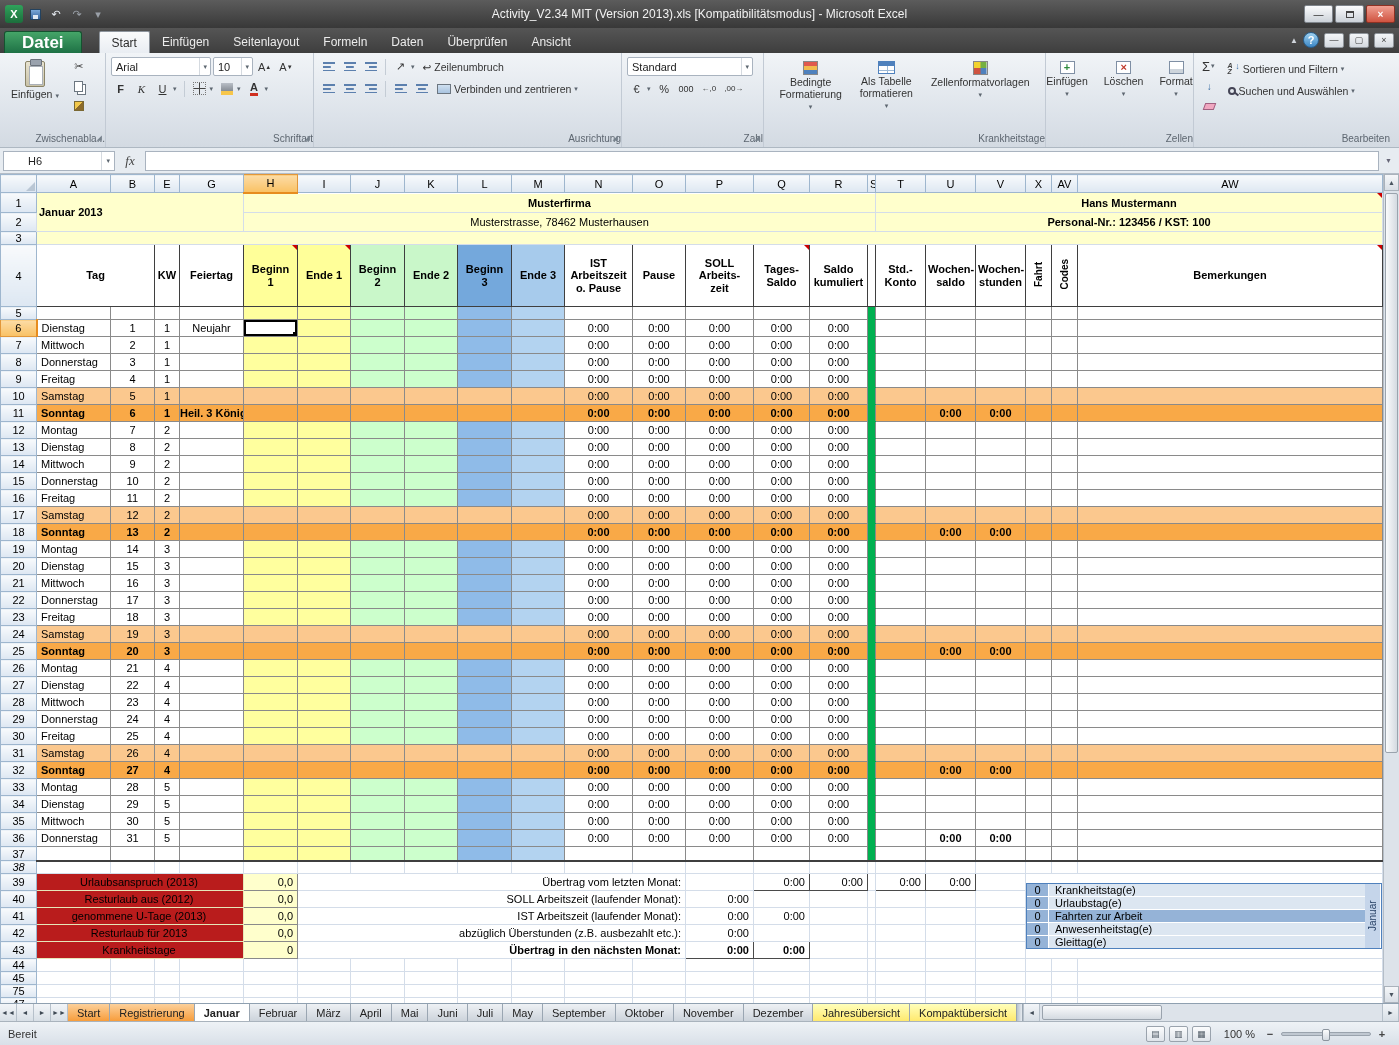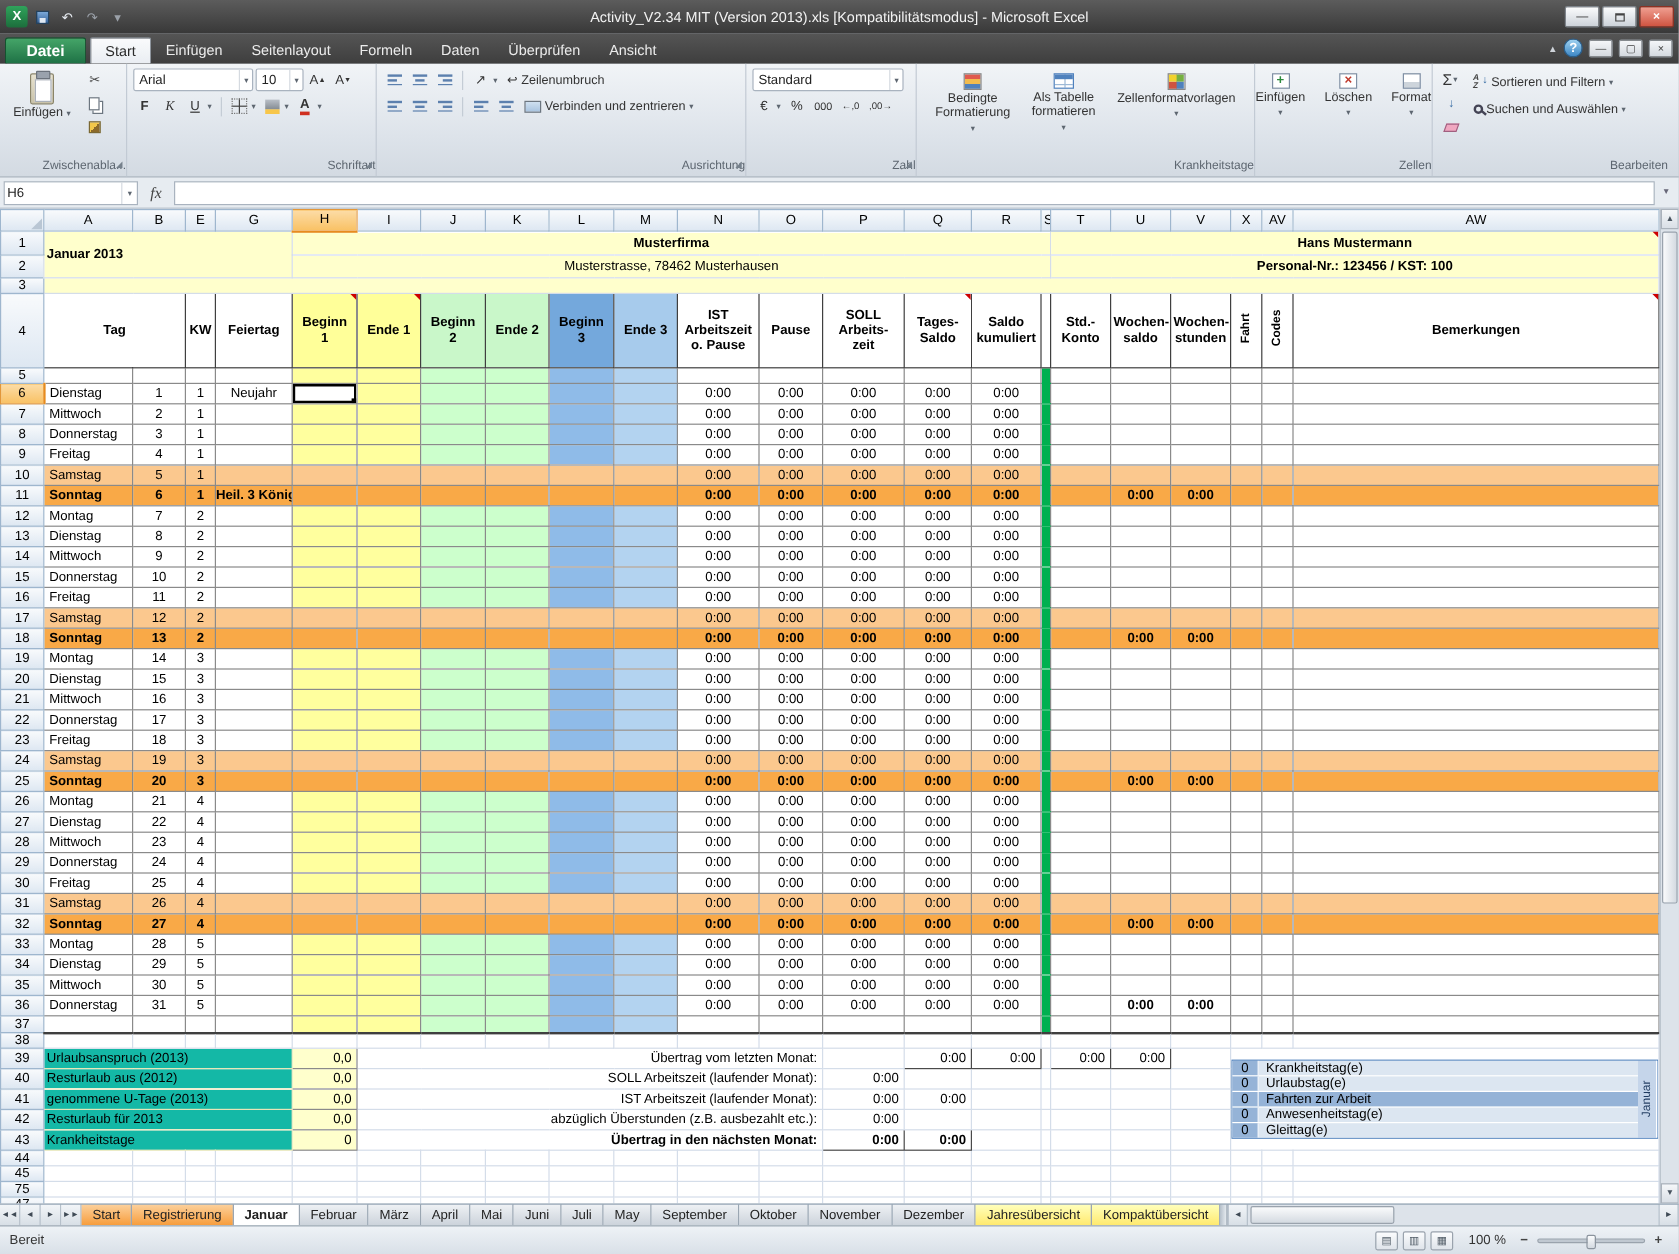--- a/index.html
+++ b/index.html
@@ -18,22 +18,22 @@
   .dim{color:#9aa0a8}
   .title-text{position:absolute;left:0;right:0;text-align:center;font-size:12px;color:#f2f2f2}
   .winbtns{margin-left:auto;display:flex;gap:2px;padding-right:4px;z-index:2}
   .wbtn{width:29px;height:18px;background:linear-gradient(#fbfcfd,#ccd2d9);border:1px solid #7e848b;border-radius:2px;
     font-size:10px;display:flex;align-items:center;justify-content:center;color:#333}
   .wbtn.close{background:linear-gradient(#f0a092,#cf5340);border-color:#8d3123;color:#fff;font-weight:bold}
   .rest{width:8px;height:7px;border:1px solid #444;border-top:2px solid #444}
 
   
   .tabrow{height:25px;background:linear-gradient(#555,#3e3e3e);display:flex;align-items:flex-end;padding-left:4px;flex:none;position:relative}
-  .file-tab{background:linear-gradient(#45a568,#1e7145);color:#fff;font-size:13px;font-weight:bold;padding:0 17px;
-    height:22px;display:flex;align-items:center;border-radius:3px 3px 0 0;margin-right:3px;border:1px solid #14522f;border-bottom:none}
+  .file-tab{background:linear-gradient(#45a568,#1e7145);color:#fff;font-size:17px;font-weight:bold;padding:0 17px;
+    height:22px;display:flex;align-items:center;border-radius:3px 3px 0 0;margin-right:17px;border:1px solid #14522f;border-bottom:none}
   .rtab{color:#ececec;font-size:12px;padding:0 12px;height:22px;display:flex;align-items:center}
   .rtab.active{background:linear-gradient(#fafbfc,#e9edf2);color:#2b2b2b;border:1px solid #8e959d;border-bottom:none;border-radius:2px 2px 0 0}
   .tabrow-icons{position:absolute;right:5px;top:4px;display:flex;align-items:center;gap:5px}
   .tri-up{color:#cfd4da;font-size:8px}
   .help-btn{width:16px;height:16px;border-radius:50%;background:linear-gradient(#9ed1f0,#3c86c4);color:#fff;
     font-weight:bold;font-size:11px;display:flex;align-items:center;justify-content:center;border:1px solid #2a5f8d}
   .mini-win{width:20px;height:15px;background:linear-gradient(#f4f6f8,#d4d9df);border:1px solid #8f959b;border-radius:2px;
     font-size:9px;display:flex;align-items:center;justify-content:center;color:#444}
 
   
@@ -89,21 +89,21 @@
   .sigma{font-size:13px;color:#333}
   .ic-filldown{color:#3a6ea5;font-size:10px}
   .ic-eraser{width:11px;height:7px;background:#f0a7c0;border:1px solid #a06080;transform:skewX(-20deg)}
   .ic-az{display:flex;flex-direction:column;font-size:7px;line-height:6px;font-weight:bold;color:#444;position:relative;padding-right:7px}
   .ic-az b{position:absolute;right:0;top:0;font-size:9px;color:#3a6ea5}
   .ic-find{width:8px;height:8px;border:2px solid #445;border-radius:50%;position:relative}
   .ic-find::after{content:"";position:absolute;width:5px;height:2px;background:#445;right:-5px;bottom:-2px;transform:rotate(40deg)}
 
   
   .fbar{height:26px;background:#e7ecf1;border-bottom:1px solid #b4bdc7;display:flex;align-items:center;padding:2px 3px;gap:2px;flex:none}
-  .namebox{width:112px;height:20px;background:#fff;border:1px solid #a9b3bf;display:flex;align-items:center;font-size:11px;padding-left:2px;color:#222}
+  .namebox{width:112px;height:20px;background:#fff;border:1px solid #a9b3bf;display:flex;align-items:center;font-size:11px;padding-left:24px;color:#222}
   .namebox .dd{margin-left:auto;border-left:1px solid #d5dae0;height:100%;display:flex;align-items:center;padding:0 4px}
   .fx{width:26px;text-align:center;font-style:italic;font-family:"Liberation Serif",serif;font-size:13px;color:#444}
   .finput{flex:1;height:20px;background:#fff;border:1px solid #a9b3bf}
   .fexpand{width:15px;text-align:center;color:#667;font-size:7px}
 
   
   .grid-area{height:829px;display:flex;overflow:hidden;background:#e8edf3;flex:none}
   #sheet-table{border-collapse:collapse;table-layout:fixed;width:1382px;background:#fff;flex:none}
   #sheet-table td{border:1px solid #d4dde9;padding:0 2px;font-size:11px;color:#000;white-space:nowrap;overflow:hidden;vertical-align:middle}
   .corner,.colhead,.rowhead{background:linear-gradient(#f8fafc,#dde7f2);border:1px solid #9eb6ce !important;color:#1c2b3a;text-align:center;padding:0}
@@ -131,21 +131,21 @@
   .hol{font-size:9px;text-align:center;padding:0 !important}
   .stripe{background:#00b050;border-top-color:#00b050 !important;border-bottom-color:#00b050 !important}
   tr.sa td{background:#fbc88e}
   tr.so td{background:#f9a947;font-weight:bold}
   tr.sa td.rowhead,tr.so td.rowhead{background:linear-gradient(#f8fafc,#dde7f2);font-weight:normal}
   tr.sa td.stripe,tr.so td.stripe{background:#00b050}
   .sel{background:#fff !important;box-shadow:inset 0 0 0 2px #000;position:relative}
   .sel::after{content:"";position:absolute;right:0;bottom:0;width:4px;height:4px;background:#000}
   .note{position:relative}
   .note::after{content:"";position:absolute;top:0;right:0;border-left:5px solid transparent;border-top:5px solid #c00}
-  .sl{background:#14b8a6;text-align:left;border:1px solid #e6e6b8 !important;padding-right:4px !important}
+  .sl{background:#b91c1c;text-align:center;border:1px solid #e6e6b8 !important;padding-right:4px !important}
   .sv{background:#ffffcc;border:1px solid #8a8a8a !important}
   .rnum{text-align:right;padding-right:4px !important}
   .ml{text-align:right;padding-right:4px !important}
   .b{font-weight:bold}
   .box{border:1px solid #4a4a4a !important;background:#fff}
   .rbcell{padding:0 !important;vertical-align:top}
   .rblock{display:flex;height:100%;border:1px solid #4f81bd}
   .rrows{flex:1;display:flex;flex-direction:column}
   .rrow{flex:1;display:flex;border-bottom:1px solid #fff}
   .rrow:last-child{border-bottom:none}
@@ -1374,21 +1374,21 @@
             <td class="tb bot"></td>
             <td class="tb bot"></td>
             <td class="tb stripe bot"></td>
             <td class="tb bot"></td>
             <td class="tb bot"></td>
             <td class="tb bot"></td>
             <td class="tb bot"></td>
             <td class="tb bot"></td>
             <td class="tb bot"></td>
           </tr>
-          <tr style="height: 11px;">
+          <tr style="height: 11px; font-style: italic;">
             <td class="rowhead">38</td>
             <td></td>
             <td></td>
             <td></td>
             <td></td>
             <td></td>
             <td></td>
             <td></td>
             <td></td>
             <td></td>

